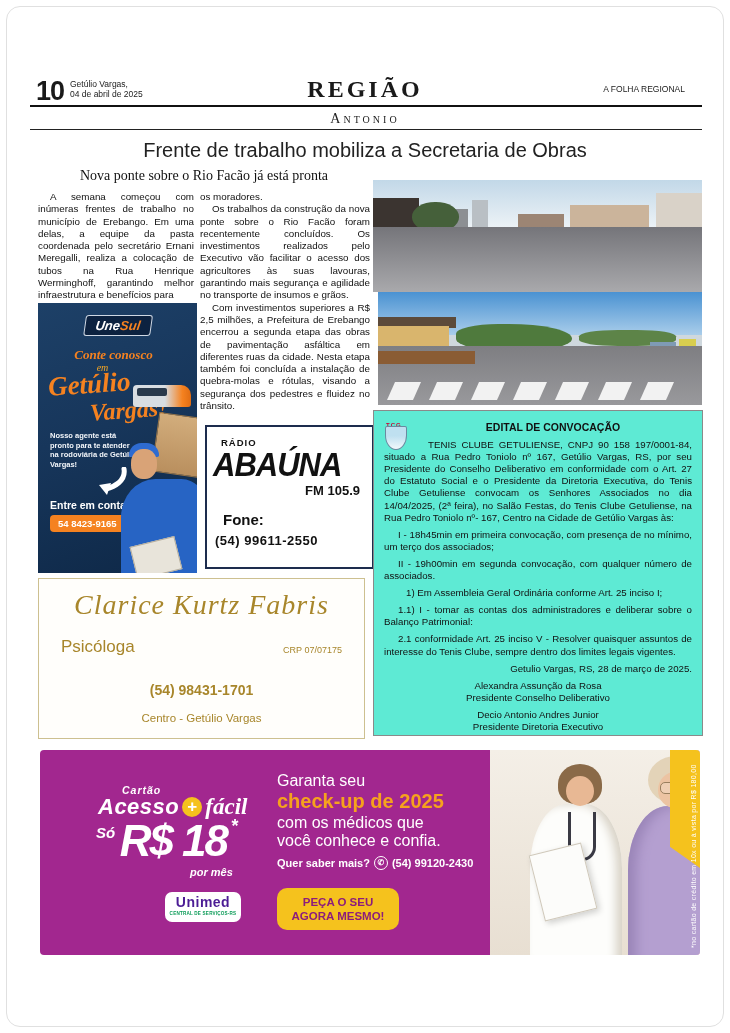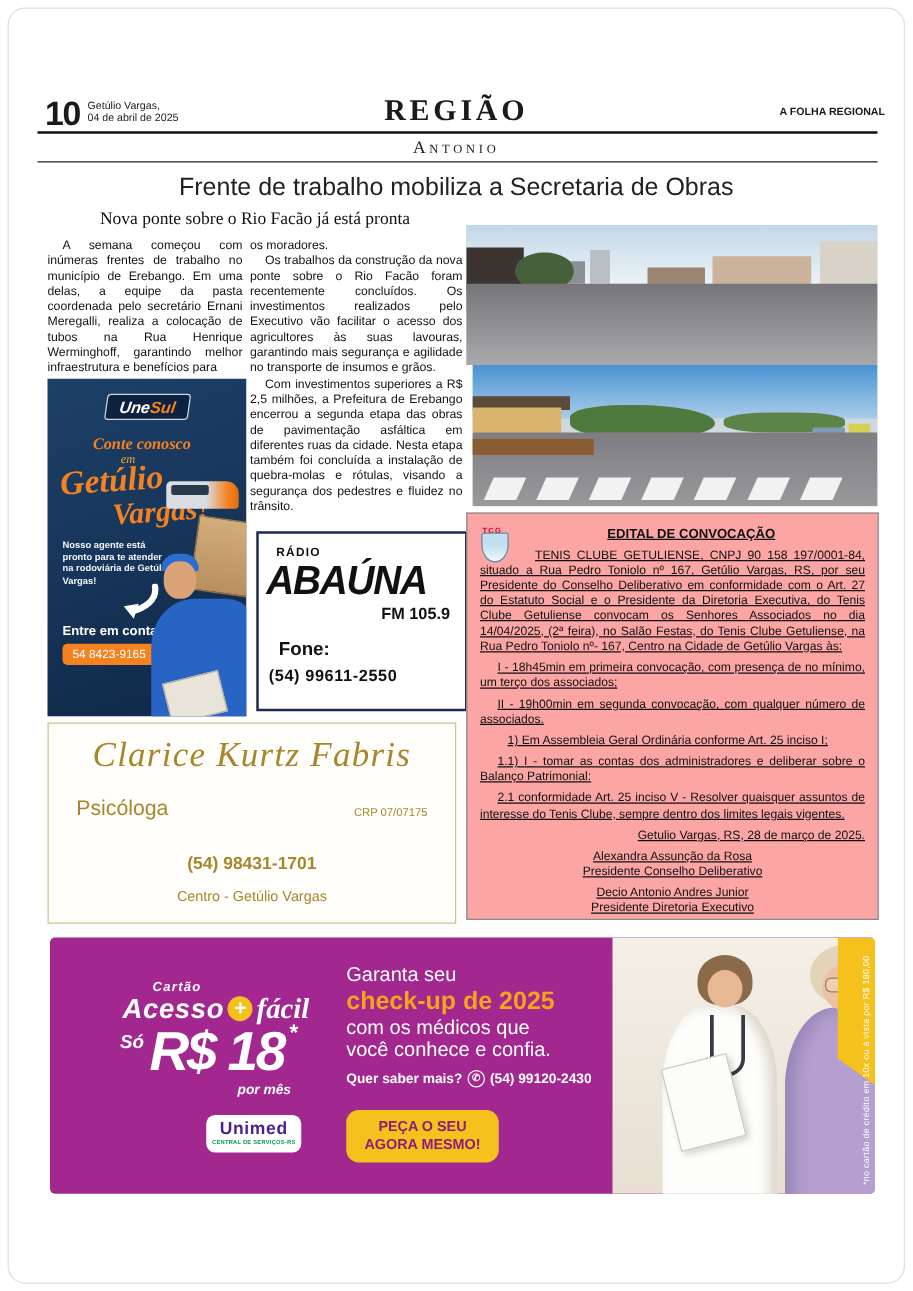--- a/index.html
+++ b/index.html
@@ -7,21 +7,21 @@
         font-family:"Liberation Sans",sans-serif;color:#1a1a1a;}
   .sheet-edge{position:absolute;left:6px;top:6px;right:6px;bottom:6px;
         border:1px solid #e0e0e0;border-radius:14px;pointer-events:none;}
   .abs{position:absolute;}
 
   
   .pageno{left:36px;top:76px;font-size:27px;font-weight:bold;letter-spacing:-1px;}
   .dateblock{left:70px;top:79px;font-size:8.5px;line-height:10px;color:#222;}
   .section{left:0;right:0;top:76px;text-align:center;font-family:"Liberation Serif",serif;
            font-weight:bold;font-size:24px;letter-spacing:3px;}
-  .brand{right:22px;top:84px;font-size:8.5px;font-weight:bold;text-align:right;}
+  .brand{right:45px;top:84px;font-size:8.5px;font-weight:normal;text-align:right;}
   .rule1{left:30px;top:105px;width:672px;height:2px;background:#111;}
   .subsection{left:0;right:0;top:111px;text-align:center;font-family:"Liberation Serif",serif;
               font-variant:small-caps;font-size:14px;letter-spacing:3px;color:#222;}
   .rule2{left:30px;top:129px;width:672px;height:1px;background:#222;}
 
   
   .headline{left:40px;top:139px;width:650px;text-align:center;font-size:20px;font-weight:normal;color:#222;}
   .subheadline{left:38px;top:168px;width:332px;text-align:center;font-family:"Liberation Serif",serif;font-size:14px;color:#111;}
   .col{font-size:9.8px;line-height:12.3px;text-align:justify;color:#111;}
   .col p{margin:0;text-indent:12px;}
@@ -70,40 +70,40 @@
         font-style:italic;font-weight:bold;font-size:27px;transform:rotate(-4deg);}
   .u-t4{position:absolute;left:52px;top:94px;color:#f58220;font-family:"Liberation Serif",serif;
         font-style:italic;font-weight:bold;font-size:24px;transform:rotate(-4deg);}
   .bus{position:absolute;right:6px;top:82px;width:58px;height:22px;border-radius:4px 10px 3px 3px;
        background:linear-gradient(90deg,#d8dde2 55%,#f58220 85%,#e06c12);}
   .bus:before{content:"";position:absolute;left:4px;top:3px;width:30px;height:8px;background:#2a3a4c;border-radius:2px;}
   .u-note{position:absolute;left:12px;top:128px;width:86px;font-size:7.5px;font-weight:bold;line-height:9.5px;color:#f3f6fa;}
   .u-arrow{position:absolute;left:58px;top:164px;}
   .u-contact{position:absolute;left:12px;top:196px;font-size:10.5px;font-weight:bold;}
   .u-pill{position:absolute;left:12px;top:212px;background:#f58220;border-radius:4px;
-          padding:3px 8px;font-size:9.5px;font-weight:normal;color:#fff;}
+          padding:3px 8px;font-size:9.5px;font-weight:bold;color:#fff;}
   .man-box{position:absolute;right:-6px;top:112px;width:46px;height:58px;background:linear-gradient(#d2ad7c,#b98f5e);
            transform:rotate(8deg);border:1px solid #9a7647;}
   .man-head{position:absolute;right:40px;top:146px;width:26px;height:30px;border-radius:45%;background:#d9a377;}
   .man-cap{position:absolute;right:38px;top:140px;width:30px;height:14px;border-radius:14px 14px 2px 2px;background:#2e6bd0;}
   .man-body{position:absolute;right:-10px;top:176px;width:86px;height:96px;border-radius:40% 30% 0 0;background:#2764c4;}
   .man-folder{position:absolute;right:18px;top:238px;width:44px;height:32px;background:#e8e4da;transform:rotate(-14deg);border:1px solid #b5ad9c;}
 
   
   .radio{left:205px;top:425px;width:165px;height:140px;border:2px solid #1d2c4e;background:#fff;color:#111;}
   .r-kicker{position:absolute;left:14px;top:10px;font-size:9.5px;font-weight:bold;letter-spacing:1px;}
   .r-name{position:absolute;left:6px;top:20px;font-size:31px;font-weight:bold;font-style:italic;
           letter-spacing:-1px;transform:scaleY(1.05);}
   .r-freq{position:absolute;right:12px;top:56px;font-size:13px;font-weight:bold;text-align:center;}
   .r-fone{position:absolute;left:16px;top:84px;font-size:15px;font-weight:bold;}
   .r-phone{position:absolute;left:8px;top:106px;font-size:13px;font-weight:bold;letter-spacing:0.5px;}
 
   
-  .edital{left:373px;top:410px;width:330px;height:326px;border:1px solid #8a8a8a;background:#fca5a5;
-          padding:8px 10px;box-sizing:border-box;font-size:9.7px;line-height:12.1px;color:#111;text-decoration:underline;}
+  .edital{left:373px;top:410px;width:330px;height:326px;border:1px solid #8a8a8a;background:#5eead4;
+          padding:8px 10px;box-sizing:border-box;font-size:9.7px;line-height:12.1px;color:#111;}
   .crest{float:left;width:24px;height:30px;margin:0 6px 2px 0;position:relative;}
   .crest .tcg{position:absolute;top:0;left:2px;font-size:6px;font-weight:bold;color:#c03;letter-spacing:1px;}
   .crest .shield{position:absolute;top:7px;left:1px;width:20px;height:22px;
         background:linear-gradient(#bfe0f0 40%,#f2f8fb);border:1px solid #6a8aa0;
         border-radius:2px 2px 50% 50%/2px 2px 60% 60%;}
   .e-title{text-align:center;font-weight:bold;font-size:10.5px;margin:2px 0 6px;}
   .edital p{margin:0 0 5px;text-align:justify;text-indent:14px;}
   .e-date{text-align:right;margin-top:4px;}
   .e-sig{text-align:center;line-height:12px;margin-top:5px;}
 

